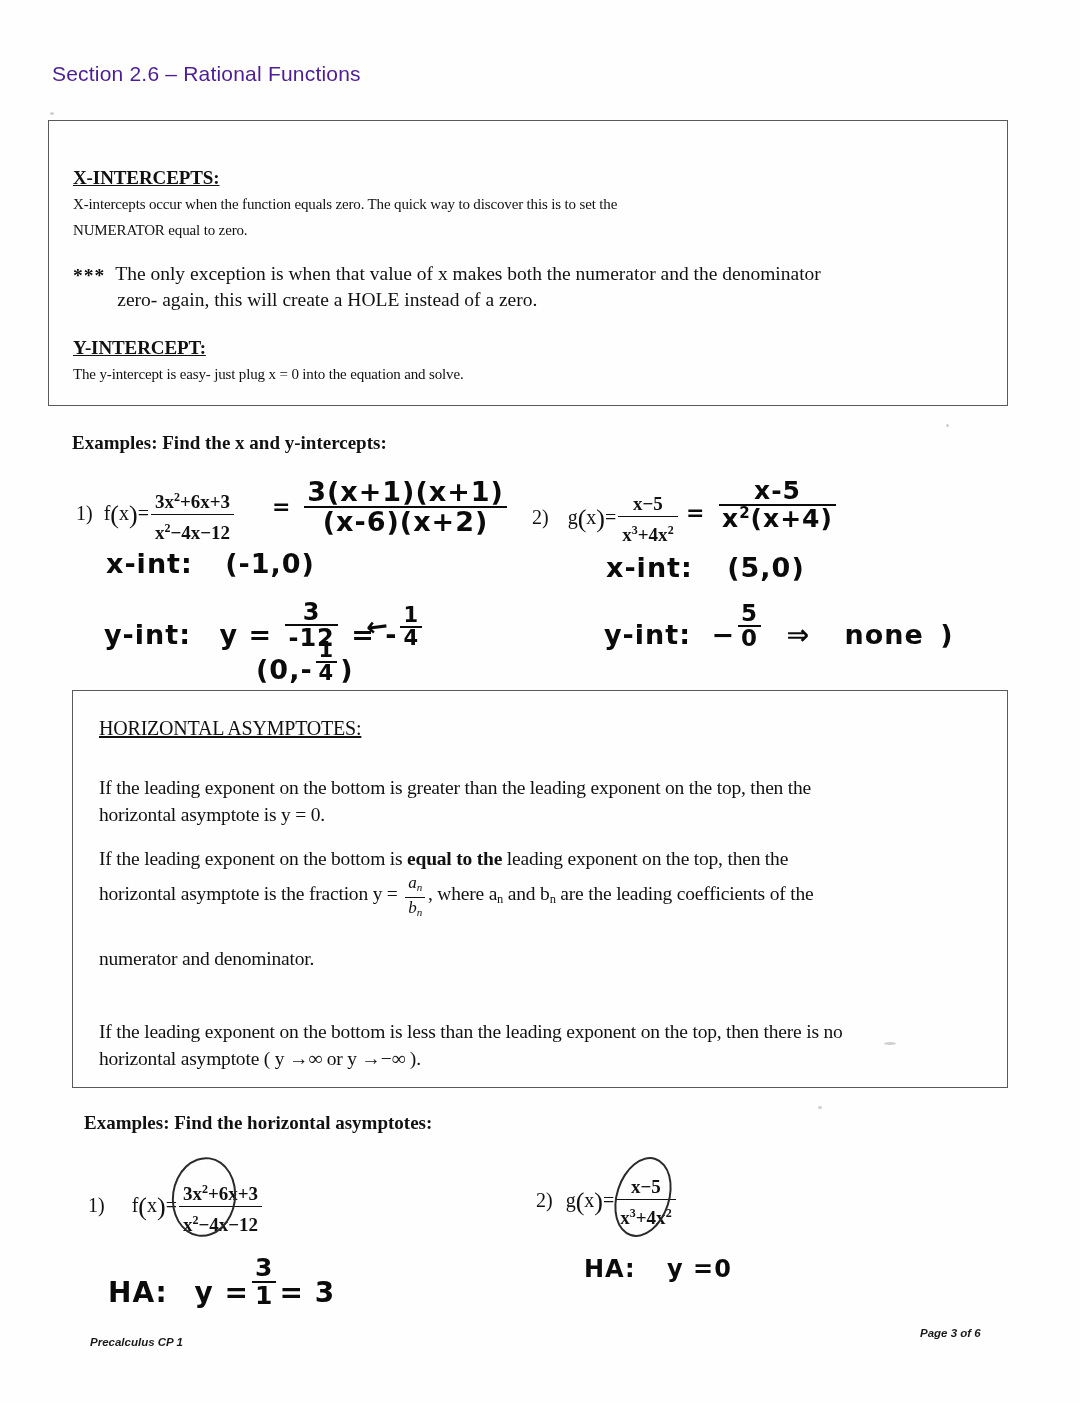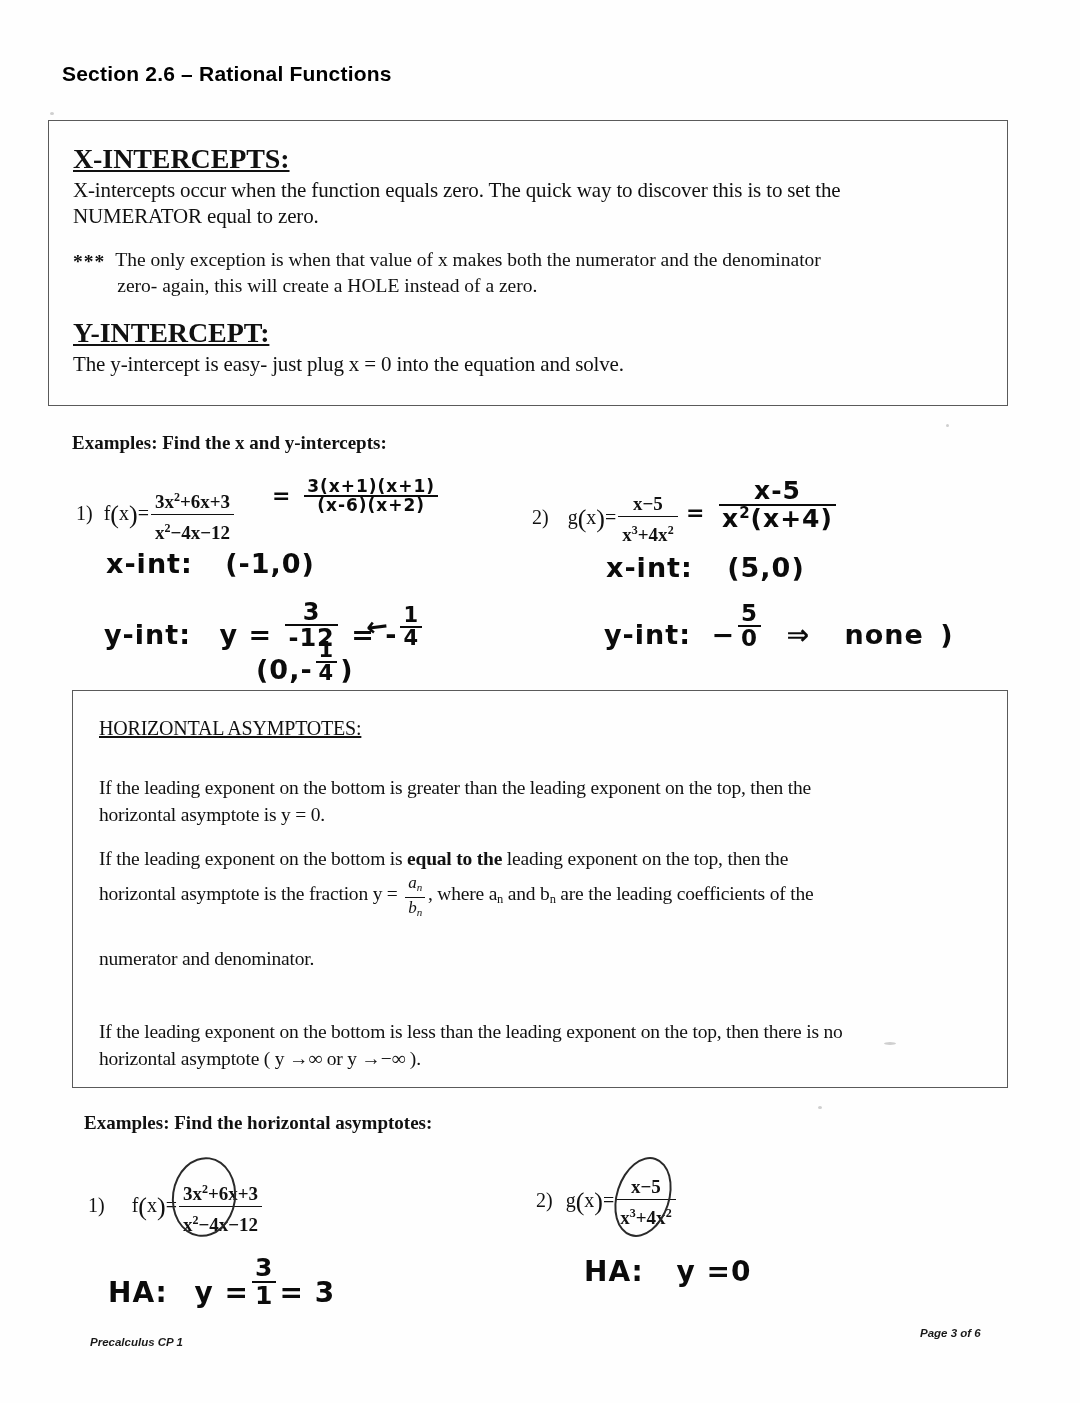--- a/index.html
+++ b/index.html
@@ -18,27 +18,27 @@
 
   .page {
     position: absolute;
     inset: 0;
     background: #fefefe;
   }
 
   
   .doc-title {
     position: absolute;
-    left: 62px;
+    left: 52px;
     top: 62px;
     font-family: "Liberation Sans", sans-serif;
-    font-weight: bold;
+    font-weight: normal;
     font-size: 21px;
     letter-spacing: 0.2px;
-    color: #000000;
+    color: #4c1d95;
   }
 
   
   .box {
     position: absolute;
     border: 1.5px solid #5a5a5a;
     background: transparent;
     box-sizing: border-box;
   }
   #box-intercepts {
@@ -57,27 +57,28 @@
   .box-inner {
     position: absolute;
     left: 24px;
     right: 20px;
     top: 22px;
   }
 
   .hdr {
     font-family: "Liberation Serif", serif;
     font-weight: bold;
-    font-size: 28px;
+    font-size: 19px;
     text-decoration: underline;
     letter-spacing: -0.1px;
     margin-bottom: 2px;
+    margin-top: 24px;
   }
   .body-text {
-    font-size: 21px;
+    font-size: 15px;
     line-height: 26px;
     letter-spacing: -0.15px;
   }
   .para {
     margin-top: 18px;
   }
   .stars-row {
     display: flex;
     gap: 10px;
     font-size: 19.5px;
@@ -249,21 +250,21 @@
 
   <div class="ex-head" id="ex-head-1">Examples: Find the x and y-intercepts:</div>
 
   <div class="mathblk" style="left:76px; top:486px;">
     <span>1)</span>
     <span style="margin-left:6px;">f</span><span class="bigparen">(</span><span>x</span><span class="bigparen">)</span>=<span class="frac"><span class="num"><span>3x</span><sup class="exp">2</sup><span>+6x+3</span></span><span class="den"><span>x</span><sup class="exp">2</sup><span>−4x−12</span></span></span>
   </div>
 
   <div class="hand" style="left:272px; top:478px; font-size:25px;">
     <span style="font-size:22px;">=</span>
-    <span class="hw-frac" style="font-size:17px;">
+    <span class="hw-frac" style="font-size:27px;">
       <span class="n">3(x+1)(x+1)</span>
       <span class="d">(x-6)(x+2)</span>
     </span>
   </div>
 
   <div class="hand" style="left:106px; top:548px; font-size:27px;">
     <span>x-int:</span>
     <span style="margin-left:22px;">(-1,0)</span>
   </div>
 
@@ -359,21 +360,21 @@
     <span>3</span>
   </div>
 
   <div class="mathblk" style="left:536px; top:1175px;">
     <span>2)</span>
     <span style="margin-left:8px;">g</span><span class="bigparen">(</span><span>x</span><span class="bigparen">)</span>=<span class="frac"><span class="num">x−5</span><span class="den"><span>x</span><sup class="exp">3</sup><span>+4x</span><sup class="exp">2</sup></span></span>
   </div>
 
   <div class="ellipse" style="left:616px; top:1156px; width:50px; height:78px; transform:rotate(18deg);"></div>
 
-  <div class="hand" style="left:584px; top:1255px; font-size:28px;">
+  <div class="hand" style="left:584px; top:1255px; font-size:24px;">
     <span>HA:</span>
     <span style="margin-left:22px;">y =0</span>
   </div>
 
   <div class="footer" id="footer-left">Precalculus CP 1</div>
   <div class="footer" id="footer-right">Page 3 of 6</div>
 
   <div class="speckle" style="left:50px; top:112px; width:4px; height:3px;"></div>
   <div class="speckle" style="left:946px; top:424px; width:3px; height:3px;"></div>
   <div class="speckle" style="left:818px; top:1106px; width:4px; height:3px;"></div>

